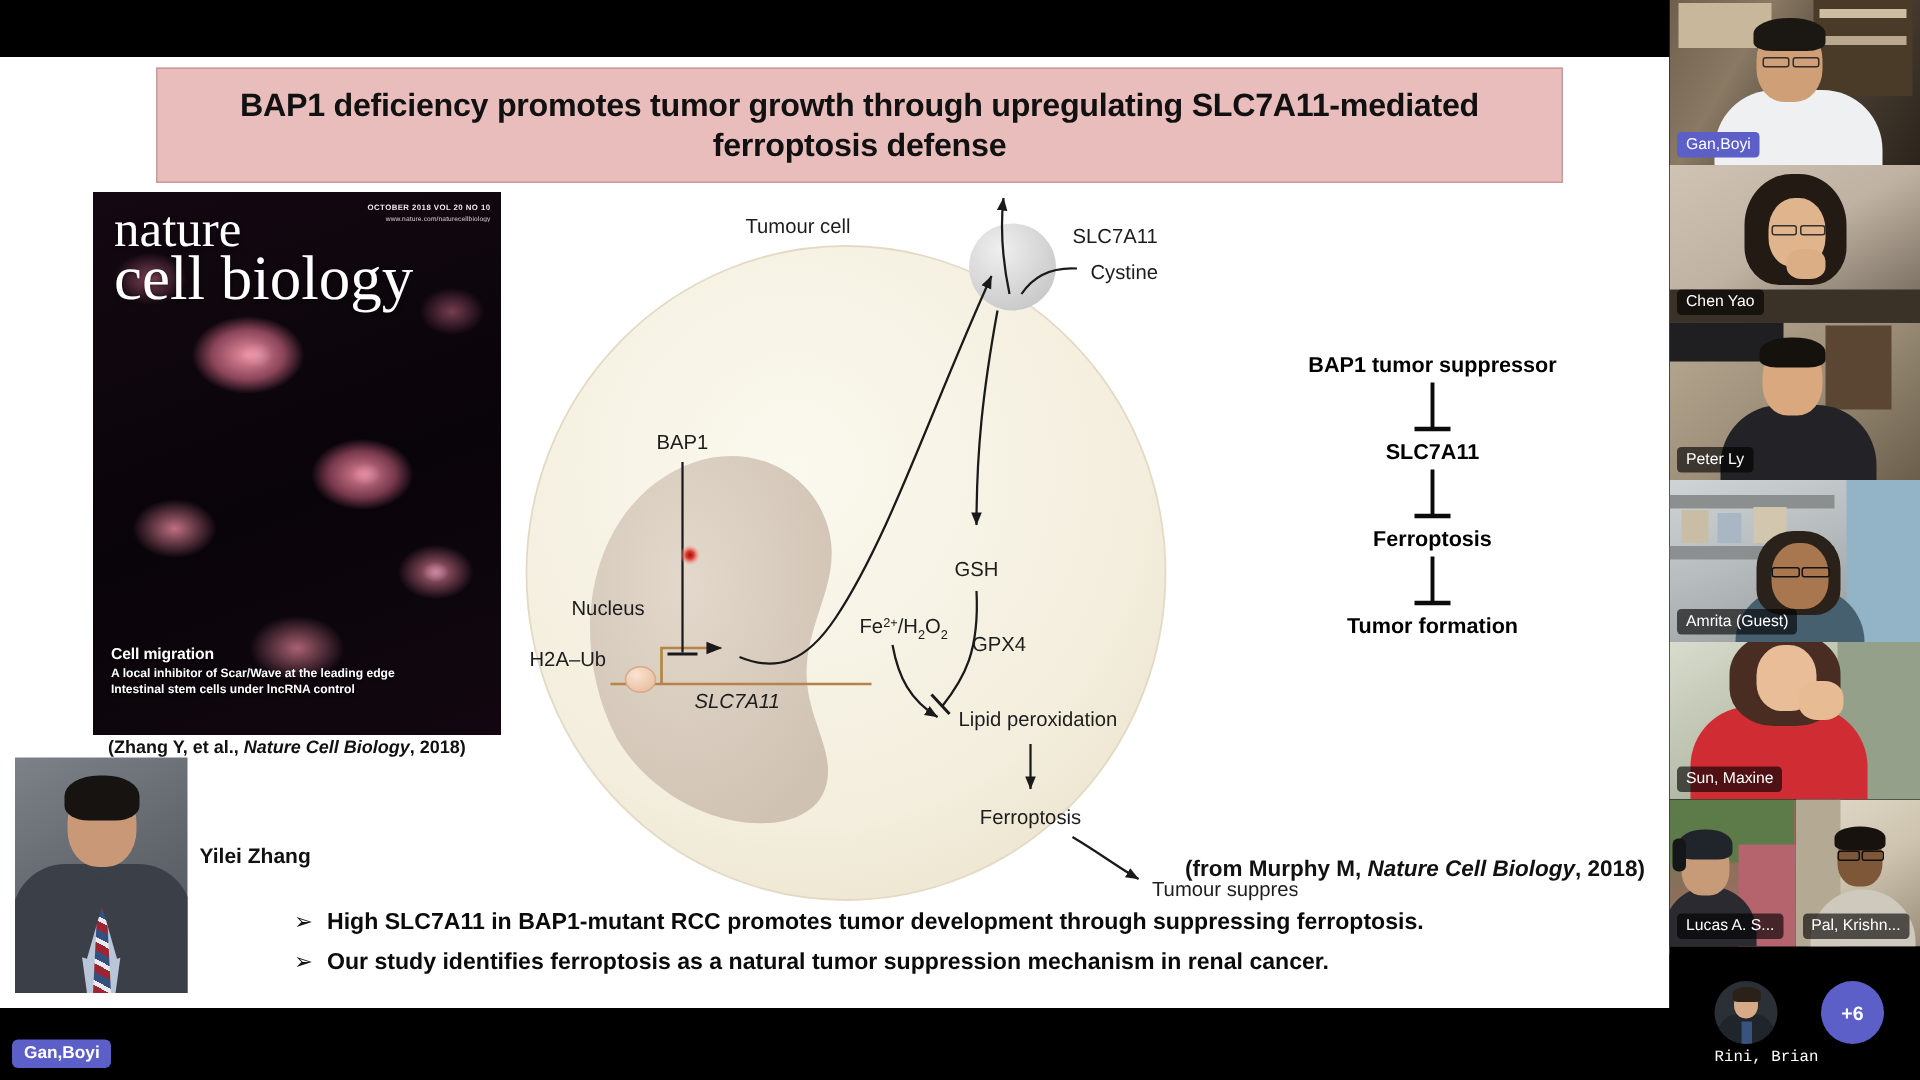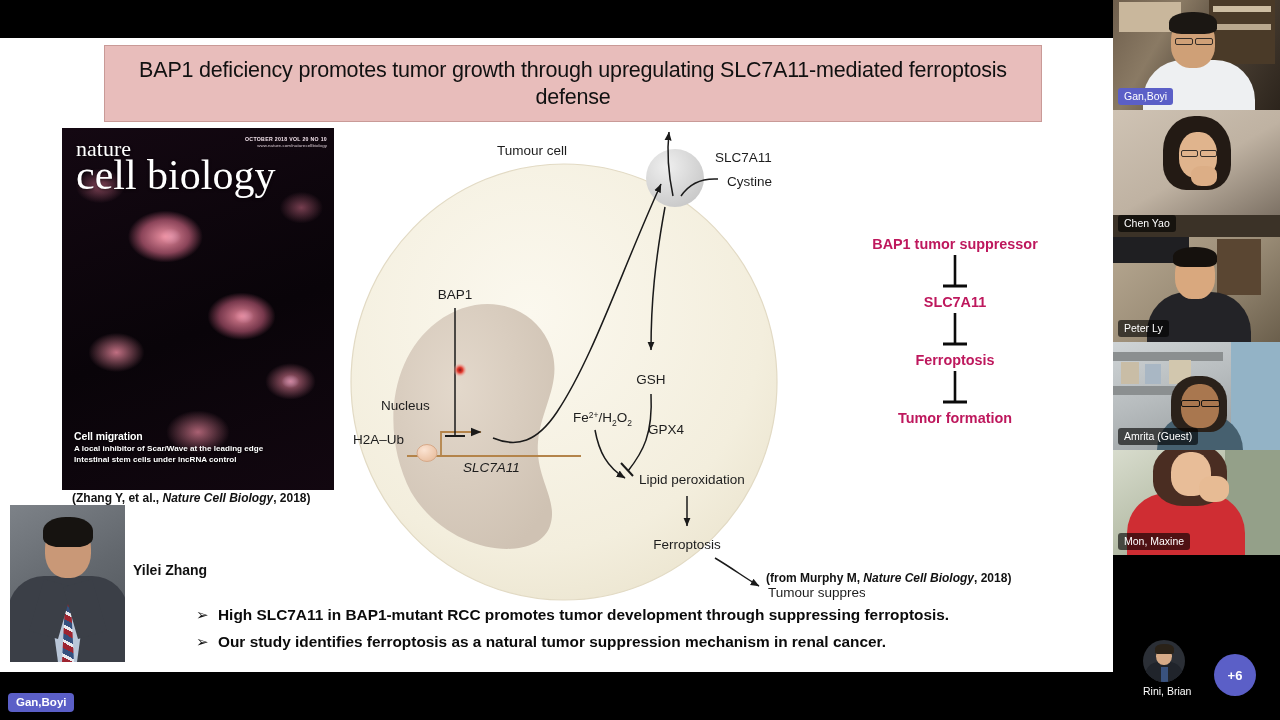--- a/index.html
+++ b/index.html
@@ -6,42 +6,42 @@
   body{width:1280px;height:720px;overflow:hidden;font-family:"Liberation Sans",sans-serif;}
   #screen{position:relative;width:1280px;height:720px;background:#000;overflow:hidden;}
 
   
   #slide{position:absolute;left:0;top:38px;width:1113px;height:634px;background:#fff;overflow:hidden;}
 
   
   .title-box{position:absolute;left:104px;top:7px;width:938px;height:77px;
     background:#e8bdbb;border:1px solid #c99a97;box-sizing:border-box;
     display:flex;align-items:center;justify-content:center;text-align:center;}
-  .title-box .t{font-size:21.5px;font-weight:normal;color:#111;line-height:1.22;letter-spacing:-.2px;padding:0 14px;}
+  .title-box .t{font-size:21.5px;font-weight:bold;color:#111;line-height:1.22;letter-spacing:-.2px;padding:0 14px;}
 
   
   .cover{position:absolute;left:62px;top:90px;width:272px;height:362px;background:#080408;overflow:hidden;}
   .cover .cells{position:absolute;inset:0;
      background:
       radial-gradient(ellipse 52px 36px at 38% 30%, rgba(245,150,168,.96) 0%, rgba(222,110,140,.6) 46%, rgba(10,4,10,0) 72%),
       radial-gradient(ellipse 14px 11px at 40% 30%, rgba(130,175,205,.95) 0%, rgba(130,175,205,0) 75%),
       radial-gradient(ellipse 46px 32px at 66% 52%, rgba(240,140,160,.92) 0%, rgba(210,100,132,.55) 48%, rgba(10,4,10,0) 74%),
       radial-gradient(ellipse 13px 10px at 67% 52%, rgba(125,170,202,.92) 0%, rgba(125,170,202,0) 74%),
       radial-gradient(ellipse 40px 28px at 20% 62%, rgba(238,138,160,.8) 0%, rgba(10,4,10,0) 70%),
       radial-gradient(ellipse 36px 26px at 84% 70%, rgba(232,130,155,.8) 0%, rgba(10,4,10,0) 70%),
       radial-gradient(ellipse 12px 9px at 84% 70%, rgba(120,165,200,.85) 0%, rgba(120,165,200,0) 74%),
       radial-gradient(ellipse 44px 30px at 50% 84%, rgba(236,136,158,.7) 0%, rgba(10,4,10,0) 72%),
       radial-gradient(ellipse 34px 24px at 14% 16%, rgba(222,118,146,.55) 0%, rgba(10,4,10,0) 72%),
       radial-gradient(ellipse 30px 22px at 88% 22%, rgba(222,118,146,.5) 0%, rgba(10,4,10,0) 72%),
       linear-gradient(160deg,#140812 0%,#090409 55%,#120710 100%);}
   .cover .issue{position:absolute;right:7px;top:8px;text-align:right;color:#f3e3ec;}
   .cover .issue .l1{font-size:5.2px;font-weight:bold;letter-spacing:.3px;}
   .cover .issue .l2{font-size:4.4px;letter-spacing:.1px;opacity:.88;margin-top:1px;}
   .cover .brand{position:absolute;left:14px;top:12px;color:#fff;font-family:"Liberation Serif",serif;line-height:.84;text-shadow:0 1px 3px rgba(0,0,0,.6);}
-  .cover .brand .b1{font-size:22px;}
+  .cover .brand .b1{font-size:34px;}
   .cover .brand .b2{font-size:42px;}
   .cover .heads{position:absolute;left:12px;right:10px;bottom:26px;color:#fff;}
   .cover .hl{font-size:10.5px;font-weight:bold;letter-spacing:-.1px;text-shadow:0 1px 2px rgba(0,0,0,.8);}
   .cover .sl{font-size:8.1px;font-weight:bold;margin-top:2px;text-shadow:0 1px 2px rgba(0,0,0,.8);}
   .cover .hi{margin-top:7px;border:2px solid #e01b12;padding:1px 3px 2px 3px;display:inline-block;}
   .cover .hi span{font-size:8.1px;font-weight:bold;}
   .cover .last{font-size:8.1px;font-weight:bold;margin-top:2px;text-shadow:0 1px 2px rgba(0,0,0,.8);}
 
   .cite-cover{position:absolute;left:72px;top:453px;font-size:12px;font-weight:bold;color:#111;white-space:nowrap;}
   .cite-cover i{font-style:italic;}
@@ -58,25 +58,25 @@
   .portrait .collarL{position:absolute;left:50%;bottom:26px;width:30px;height:54px;margin-left:-32px;background:#3b3f47;transform:rotate(16deg);}
   .portrait .collarR{position:absolute;left:50%;bottom:26px;width:30px;height:54px;margin-left:2px;background:#3b3f47;transform:rotate(-16deg);}
   .pname{position:absolute;left:133px;top:524px;font-size:14px;font-weight:bold;color:#111;}
 
   
   .diagram{position:absolute;left:345px;top:84px;width:520px;height:500px;}
   .diagram svg{display:block;}
 
   
   .pathway{position:absolute;left:855px;top:198px;width:200px;text-align:center;}
-  .pathway .node{font-size:14.4px;font-weight:bold;color:#be185d;white-space:nowrap;}
+  .pathway .node{font-size:14.4px;font-weight:bold;color:#000000;white-space:nowrap;}
   .pw-arrow{height:42px;display:flex;align-items:center;justify-content:center;}
   .pw-arrow svg{display:block;}
 
-  .cite-diag{position:absolute;left:766px;top:533px;font-size:12px;font-weight:bold;color:#111;white-space:nowrap;}
+  .cite-diag{position:absolute;left:790px;top:533px;font-size:15px;font-weight:bold;color:#111;white-space:nowrap;}
   .cite-diag i{font-style:italic;}
 
   
   .bullets{position:absolute;left:196px;top:566px;width:920px;}
   .bullet{display:flex;align-items:flex-start;margin-bottom:5px;}
   .bullet .mk{font-size:15px;color:#111;width:22px;flex:0 0 22px;line-height:1.45;}
   .bullet .tx{font-size:15.4px;font-weight:bold;color:#0b0b0b;line-height:1.45;white-space:nowrap;}
 
   
   .share-badge{position:absolute;left:8px;bottom:8px;background:#5b5fc7;color:#fff;
@@ -92,21 +92,21 @@
   .half{position:absolute;top:0;width:83.5px;height:100%;overflow:hidden;}
 
   
   .p-head{position:absolute;border-radius:46% 46% 42% 42%;}
   .p-hair{position:absolute;border-radius:48% 48% 26% 26%;}
   .p-body{position:absolute;border-radius:40px 40px 0 0;}
   .glasses{position:absolute;height:5px;border:1.2px solid rgba(25,25,25,.85);border-radius:2px;}
 
   
   .footrow{position:absolute;left:0;bottom:0;width:167px;height:84px;background:#000;}
-  .avwrap{position:absolute;left:30px;top:4px;text-align:right;}
+  .avwrap{position:absolute;left:30px;top:18px;text-align:right;font-family:Liberation Mono, monospace;}
   .avatar{width:42px;height:42px;border-radius:50%;overflow:hidden;position:relative;background:#2b2f36;}
   .avatar .ah{position:absolute;left:50%;top:7px;width:16px;height:18px;margin-left:-8px;border-radius:48%;background:#d6aa87;}
   .avatar .ahr{position:absolute;left:50%;top:4px;width:19px;height:10px;margin-left:-9.5px;border-radius:46% 46% 20% 20%;background:#2a2218;}
   .avatar .ab{position:absolute;left:50%;bottom:0;width:38px;height:20px;margin-left:-19px;border-radius:14px 14px 0 0;background:#20242b;}
   .avatar .at{position:absolute;left:50%;bottom:0;width:7px;height:15px;margin-left:-3.5px;background:#39527e;}
   .avname{font-size:10.5px;color:#fff;margin-top:3px;white-space:nowrap;}
   .plus{position:absolute;right:24px;top:18px;width:42px;height:42px;border-radius:50%;background:#5b5fc7;
         display:flex;align-items:center;justify-content:center;color:#fff;font-size:13px;font-weight:bold;}
 </style>
 </head>
@@ -278,21 +278,21 @@
         <div style="position:absolute;left:100px;top:24px;width:58px;height:6px;background:#b9a88e;"></div>
         <div class="p-body" style="left:30px;bottom:0;width:112px;height:50px;background:#eef0f2;"></div>
         <div class="p-head" style="left:58px;top:16px;width:44px;height:52px;background:#cfa077;"></div>
         <div class="p-hair" style="left:56px;top:12px;width:48px;height:22px;background:#1b1713;"></div>
         <div class="glasses" style="left:62px;top:38px;width:16px;"></div>
         <div class="glasses" style="left:82px;top:38px;width:16px;"></div>
       </div>
       <div class="nm active">Gan,Boyi</div>
     </div>
 
-    <div class="tile" style="height:127px;">
+    <div class="tile" style="height:105px;">
       <div class="vid" style="background:linear-gradient(150deg,#cfc3b4 0%,#bfb2a2 48%,#6d6256 100%);">
         <div style="position:absolute;left:0;bottom:0;width:167px;height:22px;background:#3b3227;"></div>
         <div class="p-hair" style="left:50px;top:6px;width:68px;height:74px;background:#231a14;border-radius:46% 46% 34% 34%;"></div>
         <div class="p-head" style="left:66px;top:22px;width:38px;height:46px;background:#e0b48d;"></div>
         <div class="glasses" style="left:68px;top:40px;width:15px;"></div>
         <div class="glasses" style="left:87px;top:40px;width:15px;"></div>
         <div style="position:absolute;left:78px;top:56px;width:26px;height:20px;border-radius:40%;background:#dcae86;"></div>
       </div>
       <div class="nm">Chen Yao</div>
     </div>
@@ -326,23 +326,47 @@
     </div>
 
     <div class="tile" style="height:105px;">
       <div class="vid" style="background:linear-gradient(150deg,#d8dccd 0%,#b9c0ab 46%,#7e8a74 100%);">
         <div style="position:absolute;left:112px;top:0;width:55px;height:105px;background:#94a089;"></div>
         <div class="p-body" style="left:14px;bottom:0;width:118px;height:62px;background:#cf2d33;"></div>
         <div class="p-hair" style="left:40px;top:-6px;width:74px;height:62px;background:#4a2d22;border-radius:44% 44% 40% 40%;"></div>
         <div class="p-head" style="left:58px;top:2px;width:40px;height:44px;background:#e8bd98;"></div>
         <div style="position:absolute;left:86px;top:26px;width:30px;height:26px;border-radius:42%;background:#e7bb94;"></div>
       </div>
-      <div class="nm">Mon, Maxine</div>
-    </div>
-
+      <div class="nm">Sun, Maxine</div>
+    </div>
+
+    <div class="tile" style="height:98px;">
+      <div class="half" style="left:0;">
+        <div class="vid" style="background:linear-gradient(150deg,#5f7a4a 0%,#8e6f5a 48%,#b06a72 100%);">
+          <div style="position:absolute;left:0;top:0;width:83px;height:42px;background:#5d7a49;"></div>
+          <div style="position:absolute;left:46px;top:30px;width:38px;height:68px;background:#b5636d;"></div>
+          <div class="p-body" style="left:-4px;bottom:0;width:62px;height:40px;background:#2a2a30;"></div>
+          <div class="p-head" style="left:8px;top:26px;width:32px;height:38px;background:#c79a78;"></div>
+          <div class="p-hair" style="left:6px;top:20px;width:36px;height:20px;background:#20252c;"></div>
+          <div style="position:absolute;left:2px;top:26px;width:9px;height:22px;border-radius:4px;background:#15161a;"></div>
+        </div>
+        <div class="nm">Lucas A. S...</div>
+      </div>
+      <div class="half" style="left:83.5px;">
+        <div class="vid" style="background:linear-gradient(150deg,#e3dccb 0%,#cdc3ae 50%,#9a8e7a 100%);">
+          <div style="position:absolute;left:0;top:0;width:30px;height:98px;background:#b4a992;"></div>
+          <div class="p-body" style="left:10px;bottom:0;width:70px;height:38px;background:#cfc9bd;"></div>
+          <div class="p-head" style="left:28px;top:22px;width:30px;height:36px;background:#7e5738;"></div>
+          <div class="p-hair" style="left:26px;top:18px;width:34px;height:16px;background:#17120e;"></div>
+          <div class="glasses" style="left:28px;top:34px;width:13px;border-color:#101010;"></div>
+          <div class="glasses" style="left:44px;top:34px;width:13px;border-color:#101010;"></div>
+        </div>
+        <div class="nm">Pal, Krishn...</div>
+      </div>
+    </div>
 
     <div class="footrow">
       <div class="avwrap">
         <div class="avatar">
           <div class="ab"></div>
           <div class="at"></div>
           <div class="ah"></div>
           <div class="ahr"></div>
         </div>
         <div class="avname">Rini, Brian</div>

